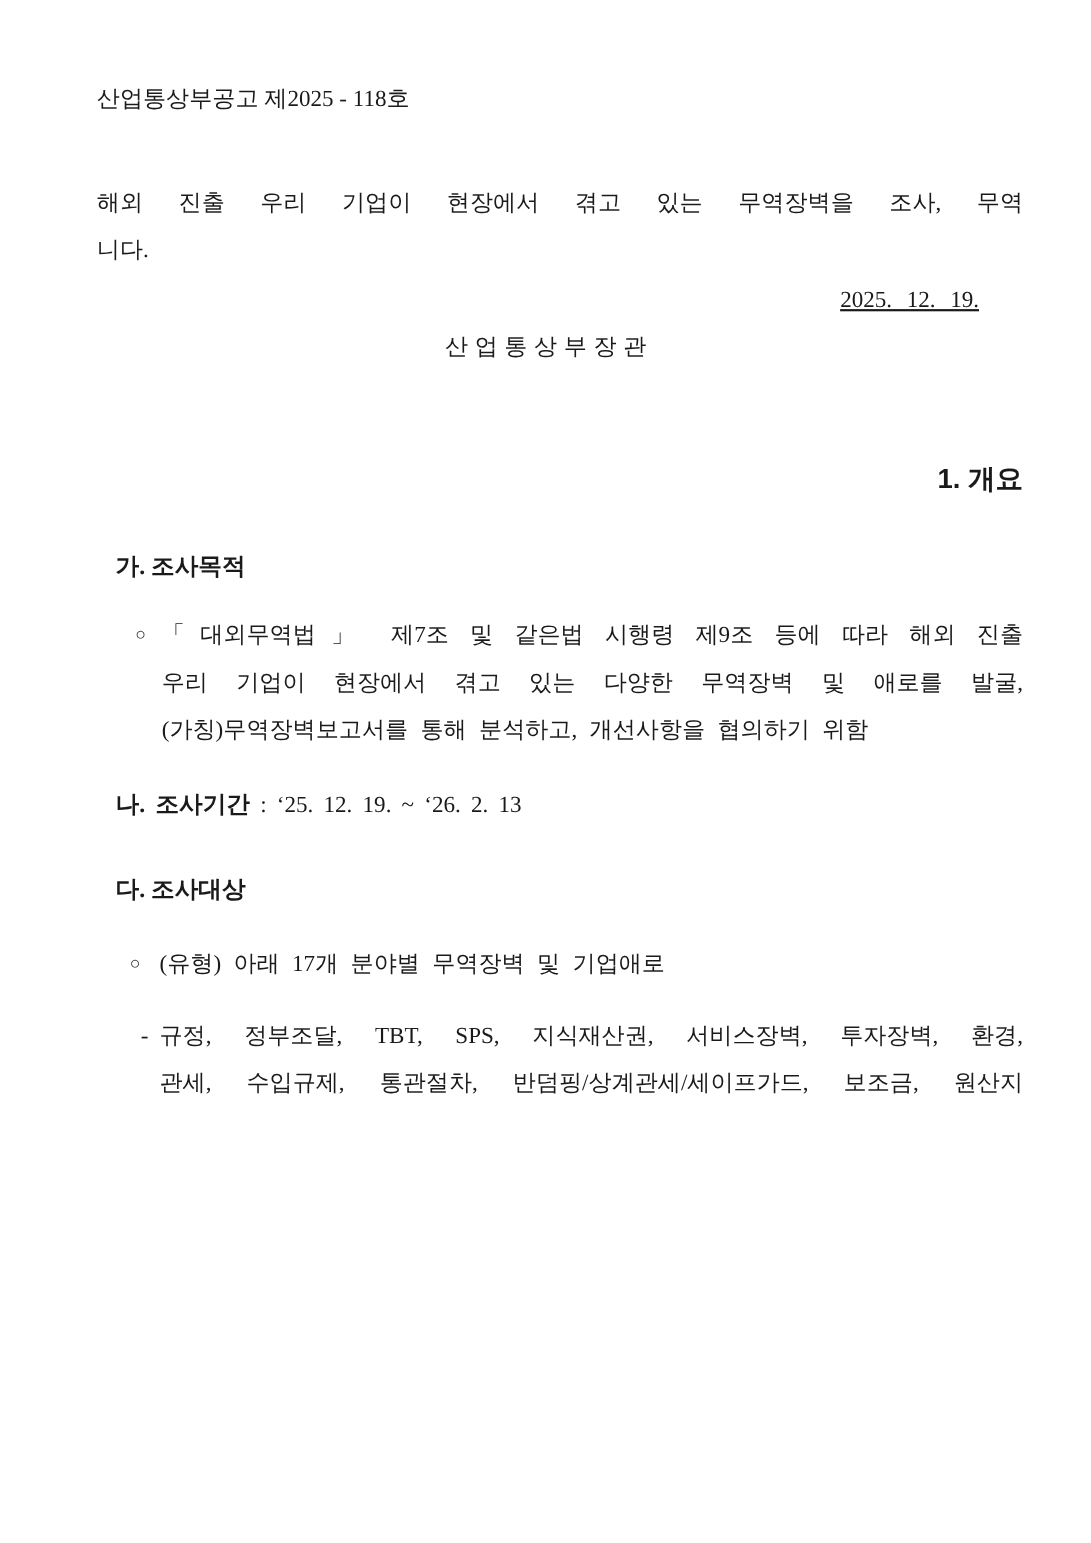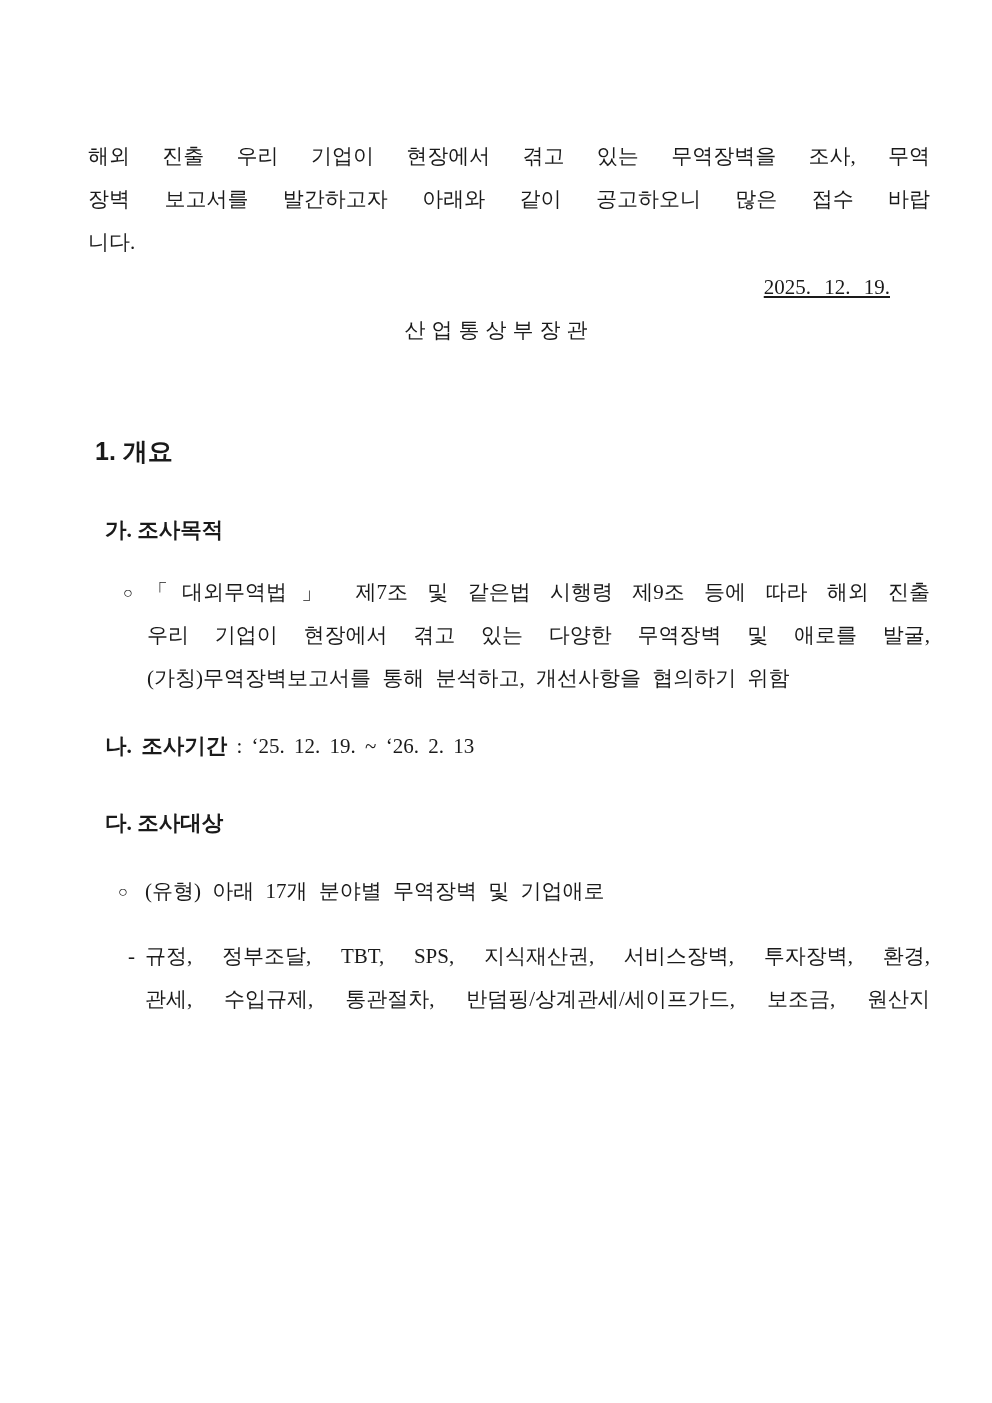--- a/index.html
+++ b/index.html
@@ -51,20 +51,21 @@
     padding-right: 20px;
     letter-spacing: 6px;
   }
   .section-heading {
     margin-top: 82px;
     margin-left: 7px;
     font-family: "Liberation Sans", "DejaVu Sans", sans-serif;
     font-weight: 700;
     font-size: 25px;
     line-height: 34px;
+    text-align: right;
   }
   .sub-heading {
     font-weight: 700;
     font-size: 21.5px;
     line-height: 30px;
     margin-left: 17px;
   }
   .sub-a { margin-top: 47px; }
   .sub-b { margin-top: 25px; line-height: 43px; word-spacing: 4px; }
   .sub-c { margin-top: 40px; }
@@ -83,25 +84,25 @@
   .type-bullet .body { word-spacing: 6px; }
   .dash-list { margin-top: 22px; }
   .dash-list .marker { margin-left: 40px; width: 17px; font-size: 21px; }
   .ws { word-spacing: 6px; }
 </style>
 </head>
 <body>
 
 <div class="page">
 
+  <div class="doc-number">산업통상부공고 제2025 - 118호</div>
 
 
   <div class="intro body-text">
     <div class="stretch">해외 진출 우리 기업이 현장에서 겪고 있는 무역장벽을 조사, 무역</div>
-    <div class="stretch">장벽 보고서를 발간하고자 아래와 같이 공고하오니 많은 접수 바랍</div>
     <div>니다.</div>
   </div>
 
   <div class="date-line">2025. 12. 19.</div>
 
   <div class="signer-line">산업통상부장관</div>
 
   <div class="section-heading">1. 개요</div>
 
   <div class="sub-heading sub-a">가. 조사목적</div>

